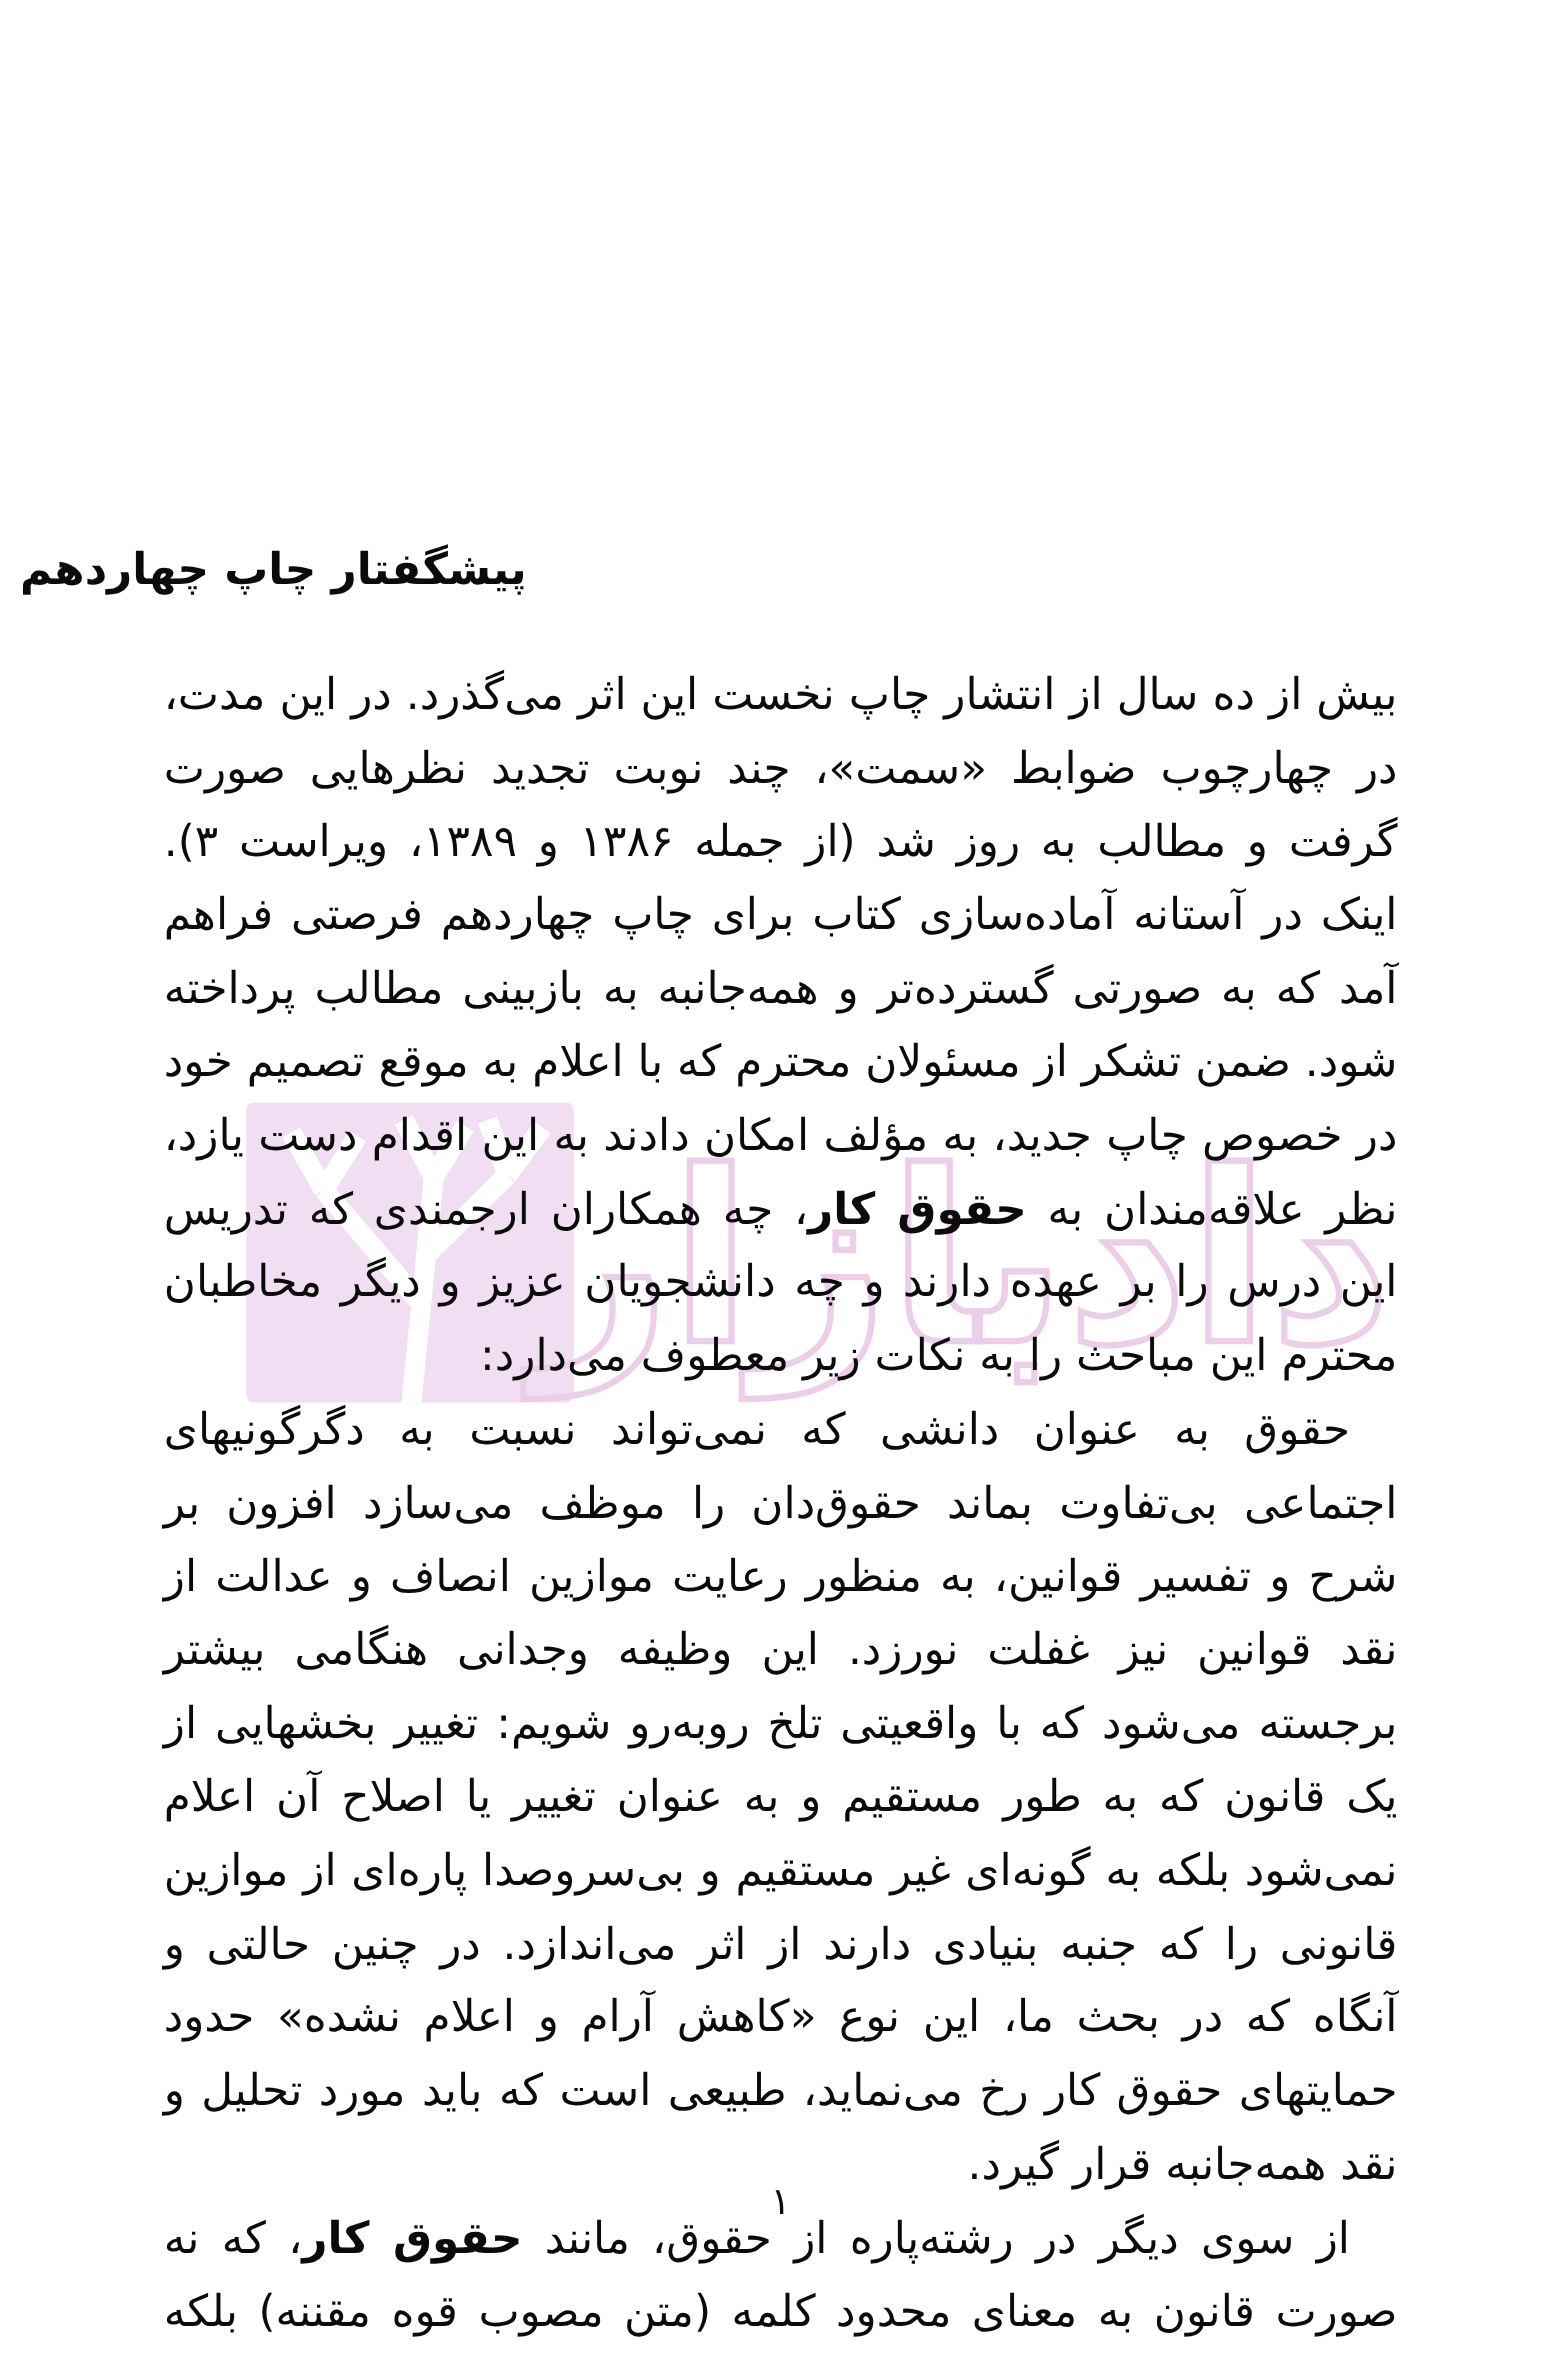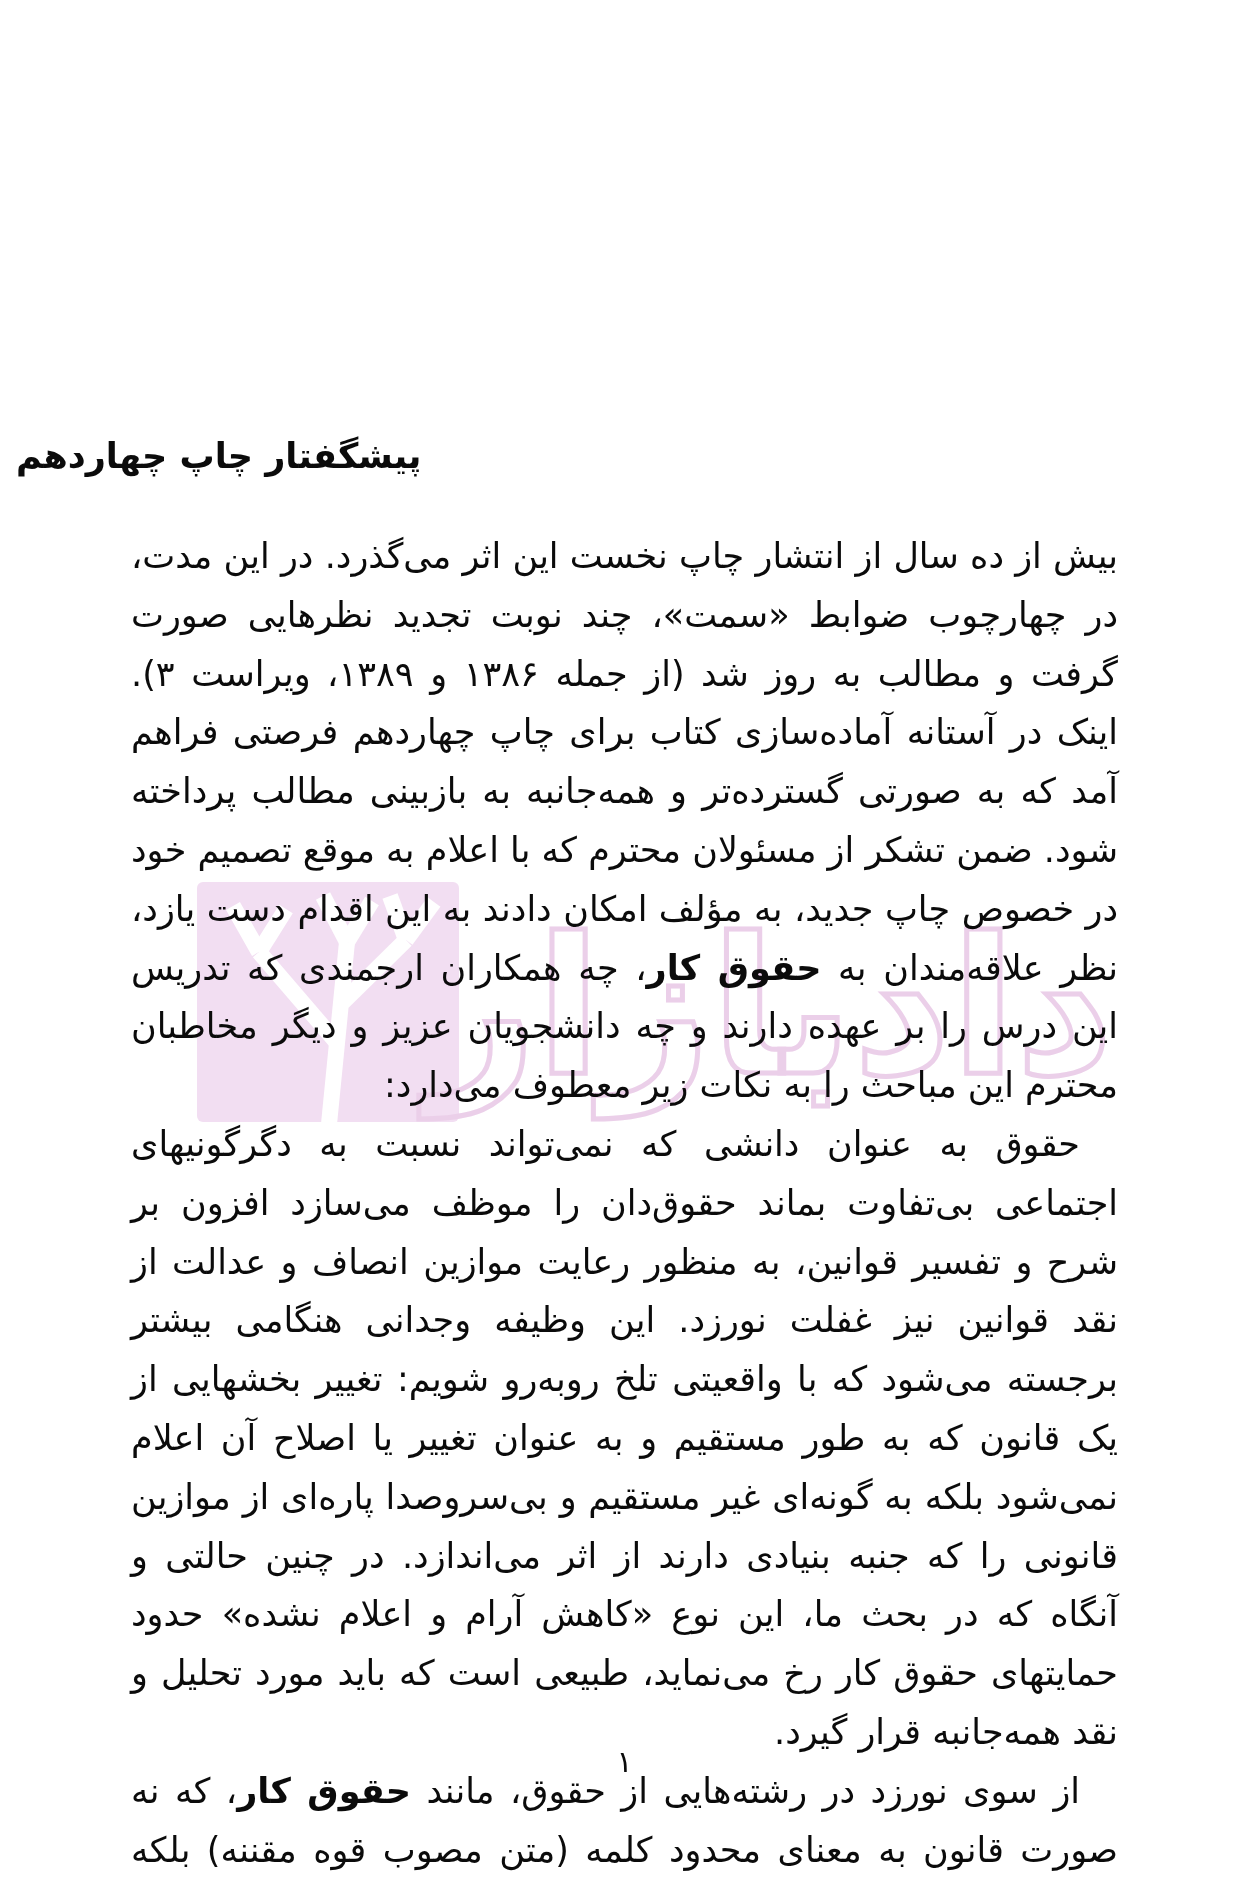--- a/index.html
+++ b/index.html
@@ -129,21 +129,21 @@
 
       <p>
         <span>بیش از ده سال از انتشار چاپ نخست این اثر می‌گذرد. در این مدت، در چهارچوب ضوابط «سمت»، چند نوبت تجدید نظرهایی صورت گرفت و مطالب به روز شد (از جمله ۱۳۸۶ و ۱۳۸۹، ویراست ۳). اینک در آستانه آماده‌سازی کتاب برای چاپ چهاردهم فرصتی فراهم آمد که به صورتی گسترده‌تر و همه‌جانبه به بازبینی مطالب پرداخته شود. ضمن تشکر از مسئولان محترم که با اعلام به موقع تصمیم خود در خصوص چاپ جدید، به مؤلف امکان دادند به این اقدام دست یازد، نظر علاقه‌مندان به </span><span class="emphasis">حقوق کار</span><span>، چه همکاران ارجمندی که تدریس این درس را بر عهده دارند و چه دانشجویان عزیز و دیگر مخاطبان محترم این مباحث را به نکات زیر معطوف می‌دارد:</span>
       </p>
 
       <p class="indented">
         <span>حقوق به عنوان دانشی که نمی‌تواند نسبت به دگرگونیهای اجتماعی بی‌تفاوت بماند حقوق‌دان را موظف می‌سازد افزون بر شرح و تفسیر قوانین، به منظور رعایت موازین انصاف و عدالت از نقد قوانین نیز غفلت نورزد. این وظیفه وجدانی هنگامی بیشتر برجسته می‌شود که با واقعیتی تلخ روبه‌رو شویم: تغییر بخشهایی از یک قانون که به طور مستقیم و به عنوان تغییر یا اصلاح آن اعلام نمی‌شود بلکه به گونه‌ای غیر مستقیم و بی‌سروصدا پاره‌ای از موازین قانونی را که جنبه بنیادی دارند از اثر می‌اندازد. در چنین حالتی و آنگاه که در بحث ما، این نوع «کاهش آرام و اعلام نشده» حدود حمایتهای حقوق کار رخ می‌نماید، طبیعی است که باید مورد تحلیل و نقد همه‌جانبه قرار گیرد.</span>
       </p>
 
       <p class="indented">
-        <span>از سوی نورزد در رشته‌هایی از حقوق، مانند </span><span class="emphasis">حقوق کار</span><span>، که نه صورت قانون به معنای محدود کلمه (متن مصوب قوه مقننه) بلکه مقررات دیگر و از جمله</span>
+        <span>از سوی دیگر در رشته‌پاره از حقوق، مانند </span><span class="emphasis">حقوق کار</span><span>، که نه صورت قانون به معنای محدود کلمه (متن مصوب قوه مقننه) بلکه مقررات دیگر و از جمله</span>
       </p>
 
     </div>
 
     <div class="page-number">۱</div>
 
   </div>
 </div>
 
 </body></html>

